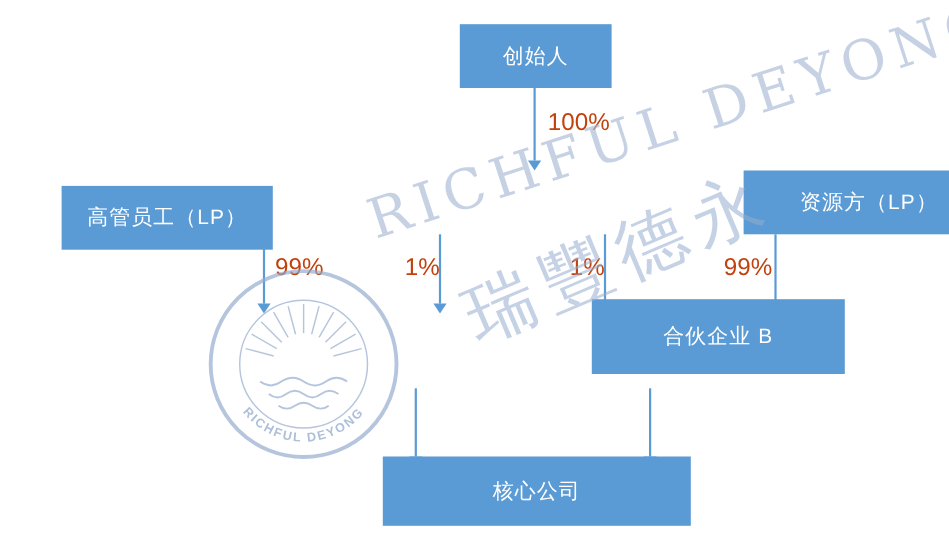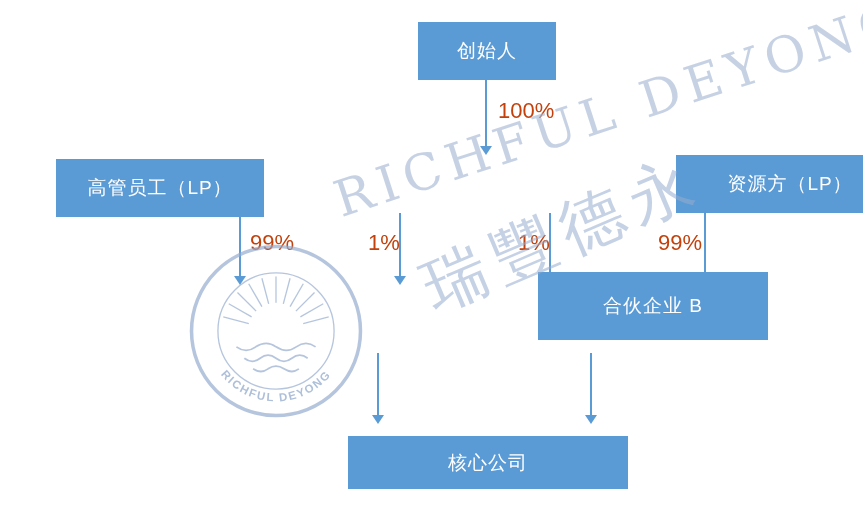--- a/index.html
+++ b/index.html
@@ -91,35 +91,35 @@
 </style>
 </head>
 <body>
 
 <div id="stage">
 
   <div class="node" style="left:370px;top:22px;width:138px;height:58px">
     <span class="node-label">创始人</span>
   </div>
 
-  <div class="node" style="left:8px;top:159px;width:208px;height:58px">
+  <div class="node" style="left:8px;top:169px;width:192px;height:58px">
     <span class="node-label">高管员工（LP）</span>
   </div>
 
 
   <div class="node" style="left:628px;top:155px;width:228px;height:58px">
     <span class="node-label">资源方（LP）</span>
   </div>
 
 
   <div class="node" style="left:490px;top:272px;width:230px;height:68px">
     <span class="node-label">合伙企业 B</span>
   </div>
 
-  <div class="node" style="left:300px;top:436px;width:280px;height:53px">
+  <div class="node" style="left:300px;top:415px;width:280px;height:63px">
     <span class="node-label">核心公司</span>
   </div>
 
   <div class="edge" style="left:432px;top:80px;height:75px">
     <div class="edge-line"></div>
     <div class="edge-head"></div>
   </div>
 
   <div class="edge" style="left:186px;top:213px;height:72px">
     <div class="edge-line"></div>

